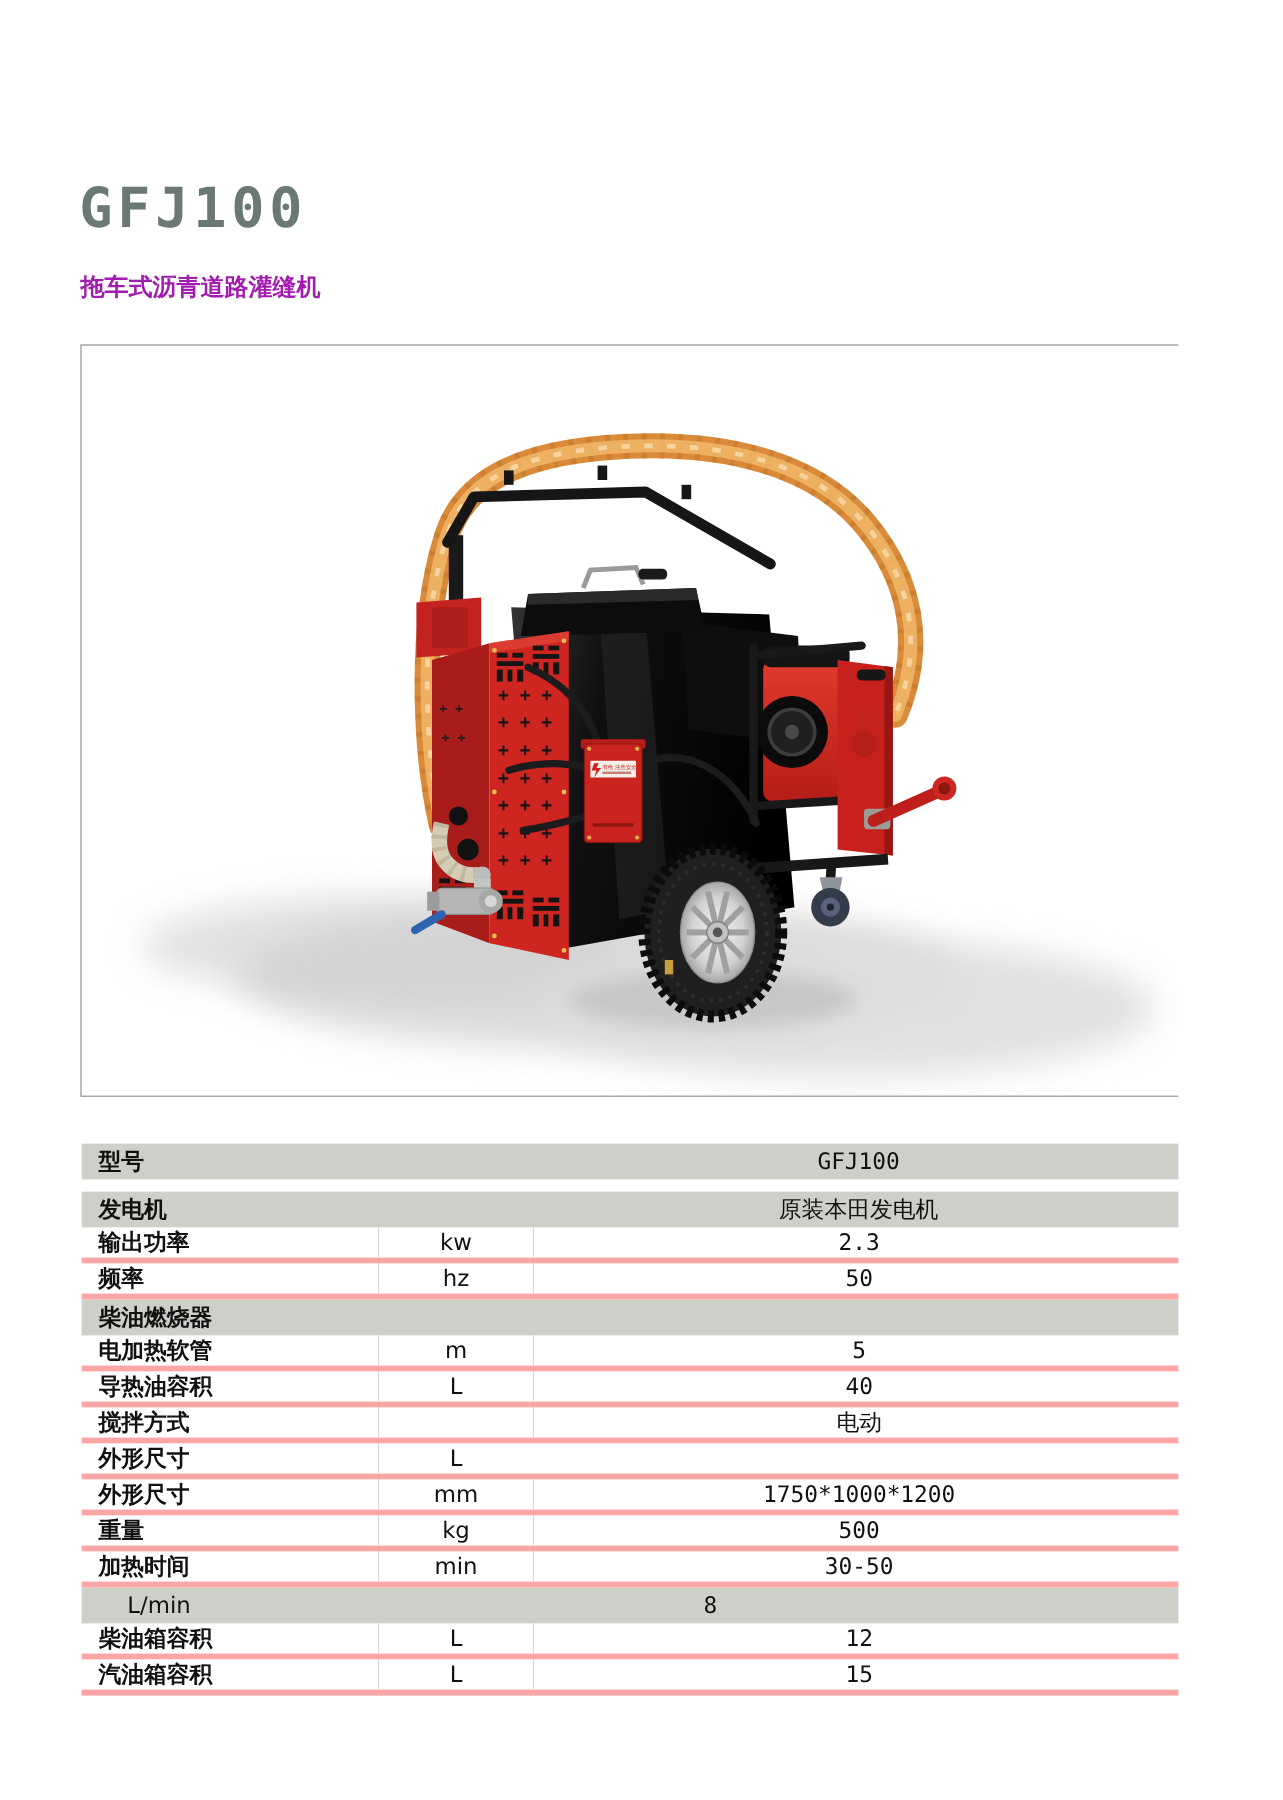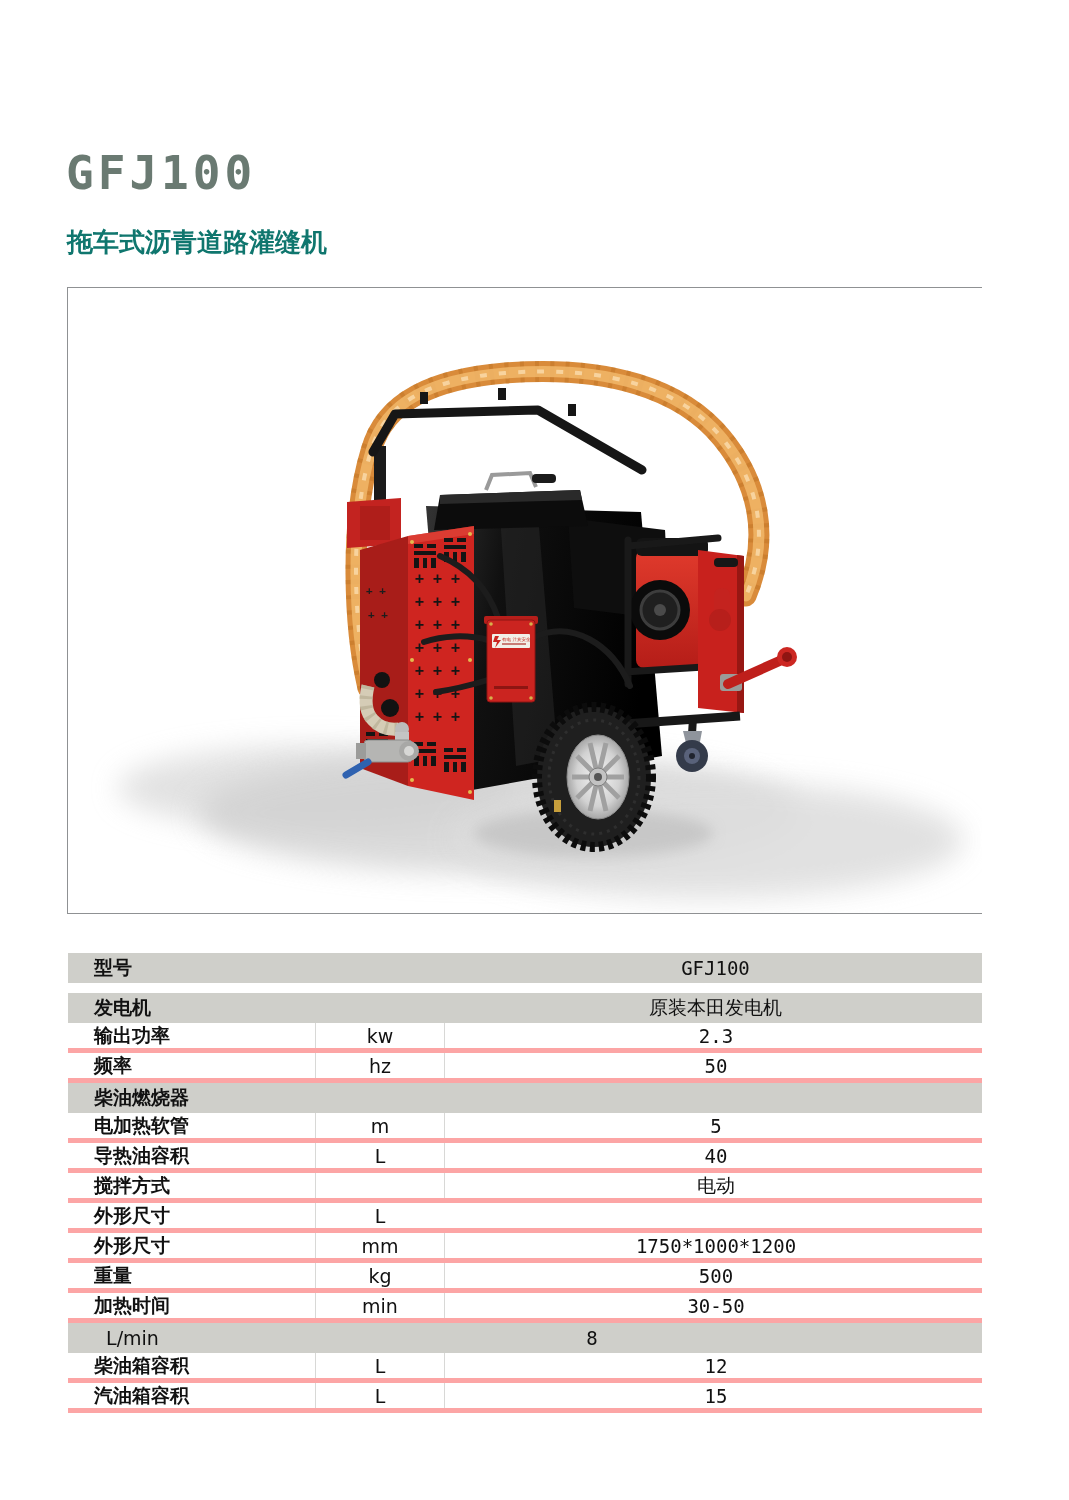--- a/index.html
+++ b/index.html
@@ -2,29 +2,29 @@
 <html><head>
 <meta charset="utf-8">
 <style>
   html,body{margin:0;padding:0;background:#ffffff;}
   .page{position:relative;width:982px;height:1500px;background:#ffffff;overflow:hidden;
         font-family:"DejaVu Sans",sans-serif;color:#111;}
   .title{position:absolute;left:66px;top:150px;
          font-family:"DejaVu Sans Mono",monospace;font-weight:bold;
          font-size:46px;line-height:1;letter-spacing:4px;color:#6a7a72;}
   .subtitle{position:absolute;left:67px;top:227px;
-            font-size:26px;line-height:1.2;font-weight:bold;color:#0f766e;}
+            font-size:20px;line-height:1.2;font-weight:bold;color:#a21caf;}
   .photo{position:absolute;left:67px;top:287px;width:920px;height:625px;
          border:1px solid #8f9193;background:#ffffff;box-sizing:content-box;}
   .photo svg{display:block;}
   .spec{position:absolute;left:68px;top:953px;width:919px;font-size:19px;}
   .row{display:flex;height:30px;align-items:center;box-sizing:border-box;background:#ffffff;}
   .row.section{background:#cfcfca;}
   .row.data{border-bottom:5px solid #fca5a5;}
-  .row .c1{width:247px;padding-left:26px;box-sizing:border-box;font-weight:bold;
+  .row .c1{width:247px;padding-left:14px;box-sizing:border-box;font-weight:bold;
            white-space:nowrap;overflow:hidden;}
   .row .c2{width:129px;text-align:left;box-sizing:border-box;height:100%;
            display:flex;align-items:center;justify-content:center;}
   .row .c3{flex:1;text-align:center;box-sizing:border-box;height:100%;
            display:flex;align-items:center;justify-content:center;
            font-family:"DejaVu Sans Mono","DejaVu Sans",monospace;}
   .row.data .c2,.row.data .c3{border-left:1px solid #d8d8d6;}
   .spacer{height:10px;background:#ffffff;}
   .plus{font-family:"DejaVu Sans Mono",monospace;font-weight:bold;font-size:15px;fill:#151515;}
   .plus-s{font-family:"DejaVu Sans Mono",monospace;font-weight:bold;font-size:11px;fill:#1d1d1d;}

